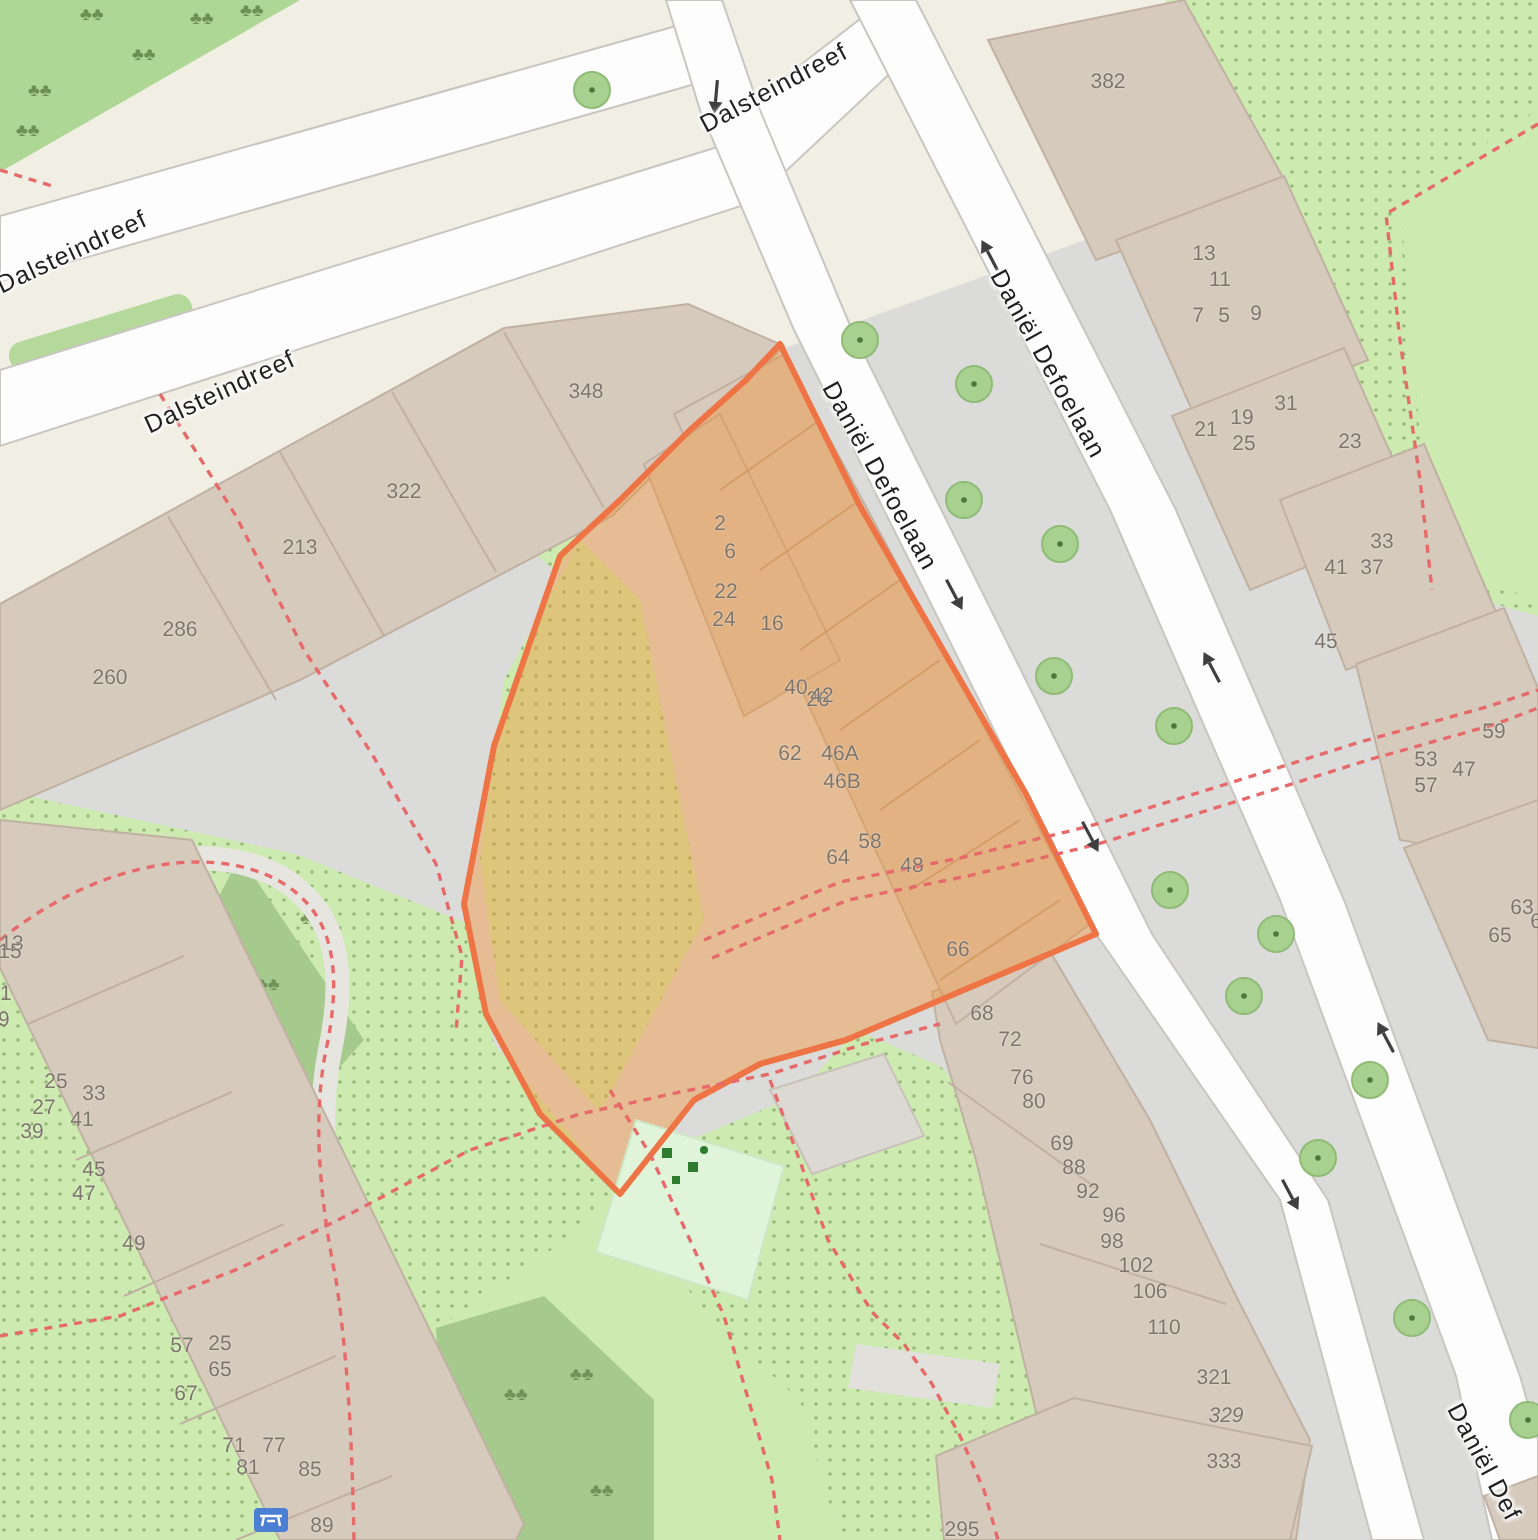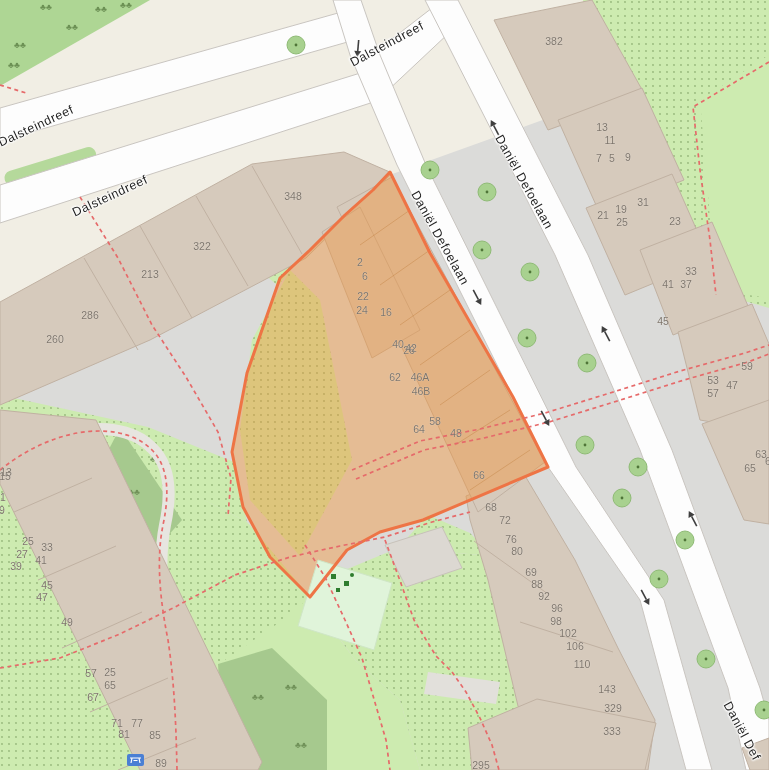--- a/index.html
+++ b/index.html
@@ -220,22 +220,22 @@
       <div class="hn" style="left: 511px; top: 539px;">76</div>
       <div class="hn" style="left: 517px; top: 551px;">80</div>
       <div class="hn" style="left: 531px; top: 572px;">69</div>
       <div class="hn" style="left: 537px; top: 584px;">88</div>
       <div class="hn" style="left: 544px; top: 596px;">92</div>
       <div class="hn" style="left: 557px; top: 608px;">96</div>
       <div class="hn" style="left: 556px; top: 621px;">98</div>
       <div class="hn" style="left: 568px; top: 633px;">102</div>
       <div class="hn" style="left: 575px; top: 646px;">106</div>
       <div class="hn" style="left: 582px; top: 664px;">110</div>
-      <div class="hn" style="left: 607px; top: 689px;">143</div>
-      <div class="hn" style="left: 613px; top: 708px;">329</div>
+      <div class="hn" style="left: 607px; top: 689px;">321</div>
+      <div class="hn" style="left: 613px; top: 708px; font-style: italic;">329</div>
       <div class="hn" style="left: 612px; top: 731px;">333</div>
       <div class="hn" style="left: 481px; top: 765px;">295</div>
       <div class="hn" style="left: 554px; top: 41px;">382</div>
       <div class="hn" style="left: 602px; top: 127px;">13</div>
       <div class="hn" style="left: 610px; top: 140px;">11</div>
       <div class="hn" style="left: 599px; top: 158px;">7</div>
       <div class="hn" style="left: 612px; top: 158px;">5</div>
       <div class="hn" style="left: 628px; top: 157px;">9</div>
       <div class="hn" style="left: 603px; top: 215px;">21</div>
       <div class="hn" style="left: 621px; top: 209px;">19</div>

